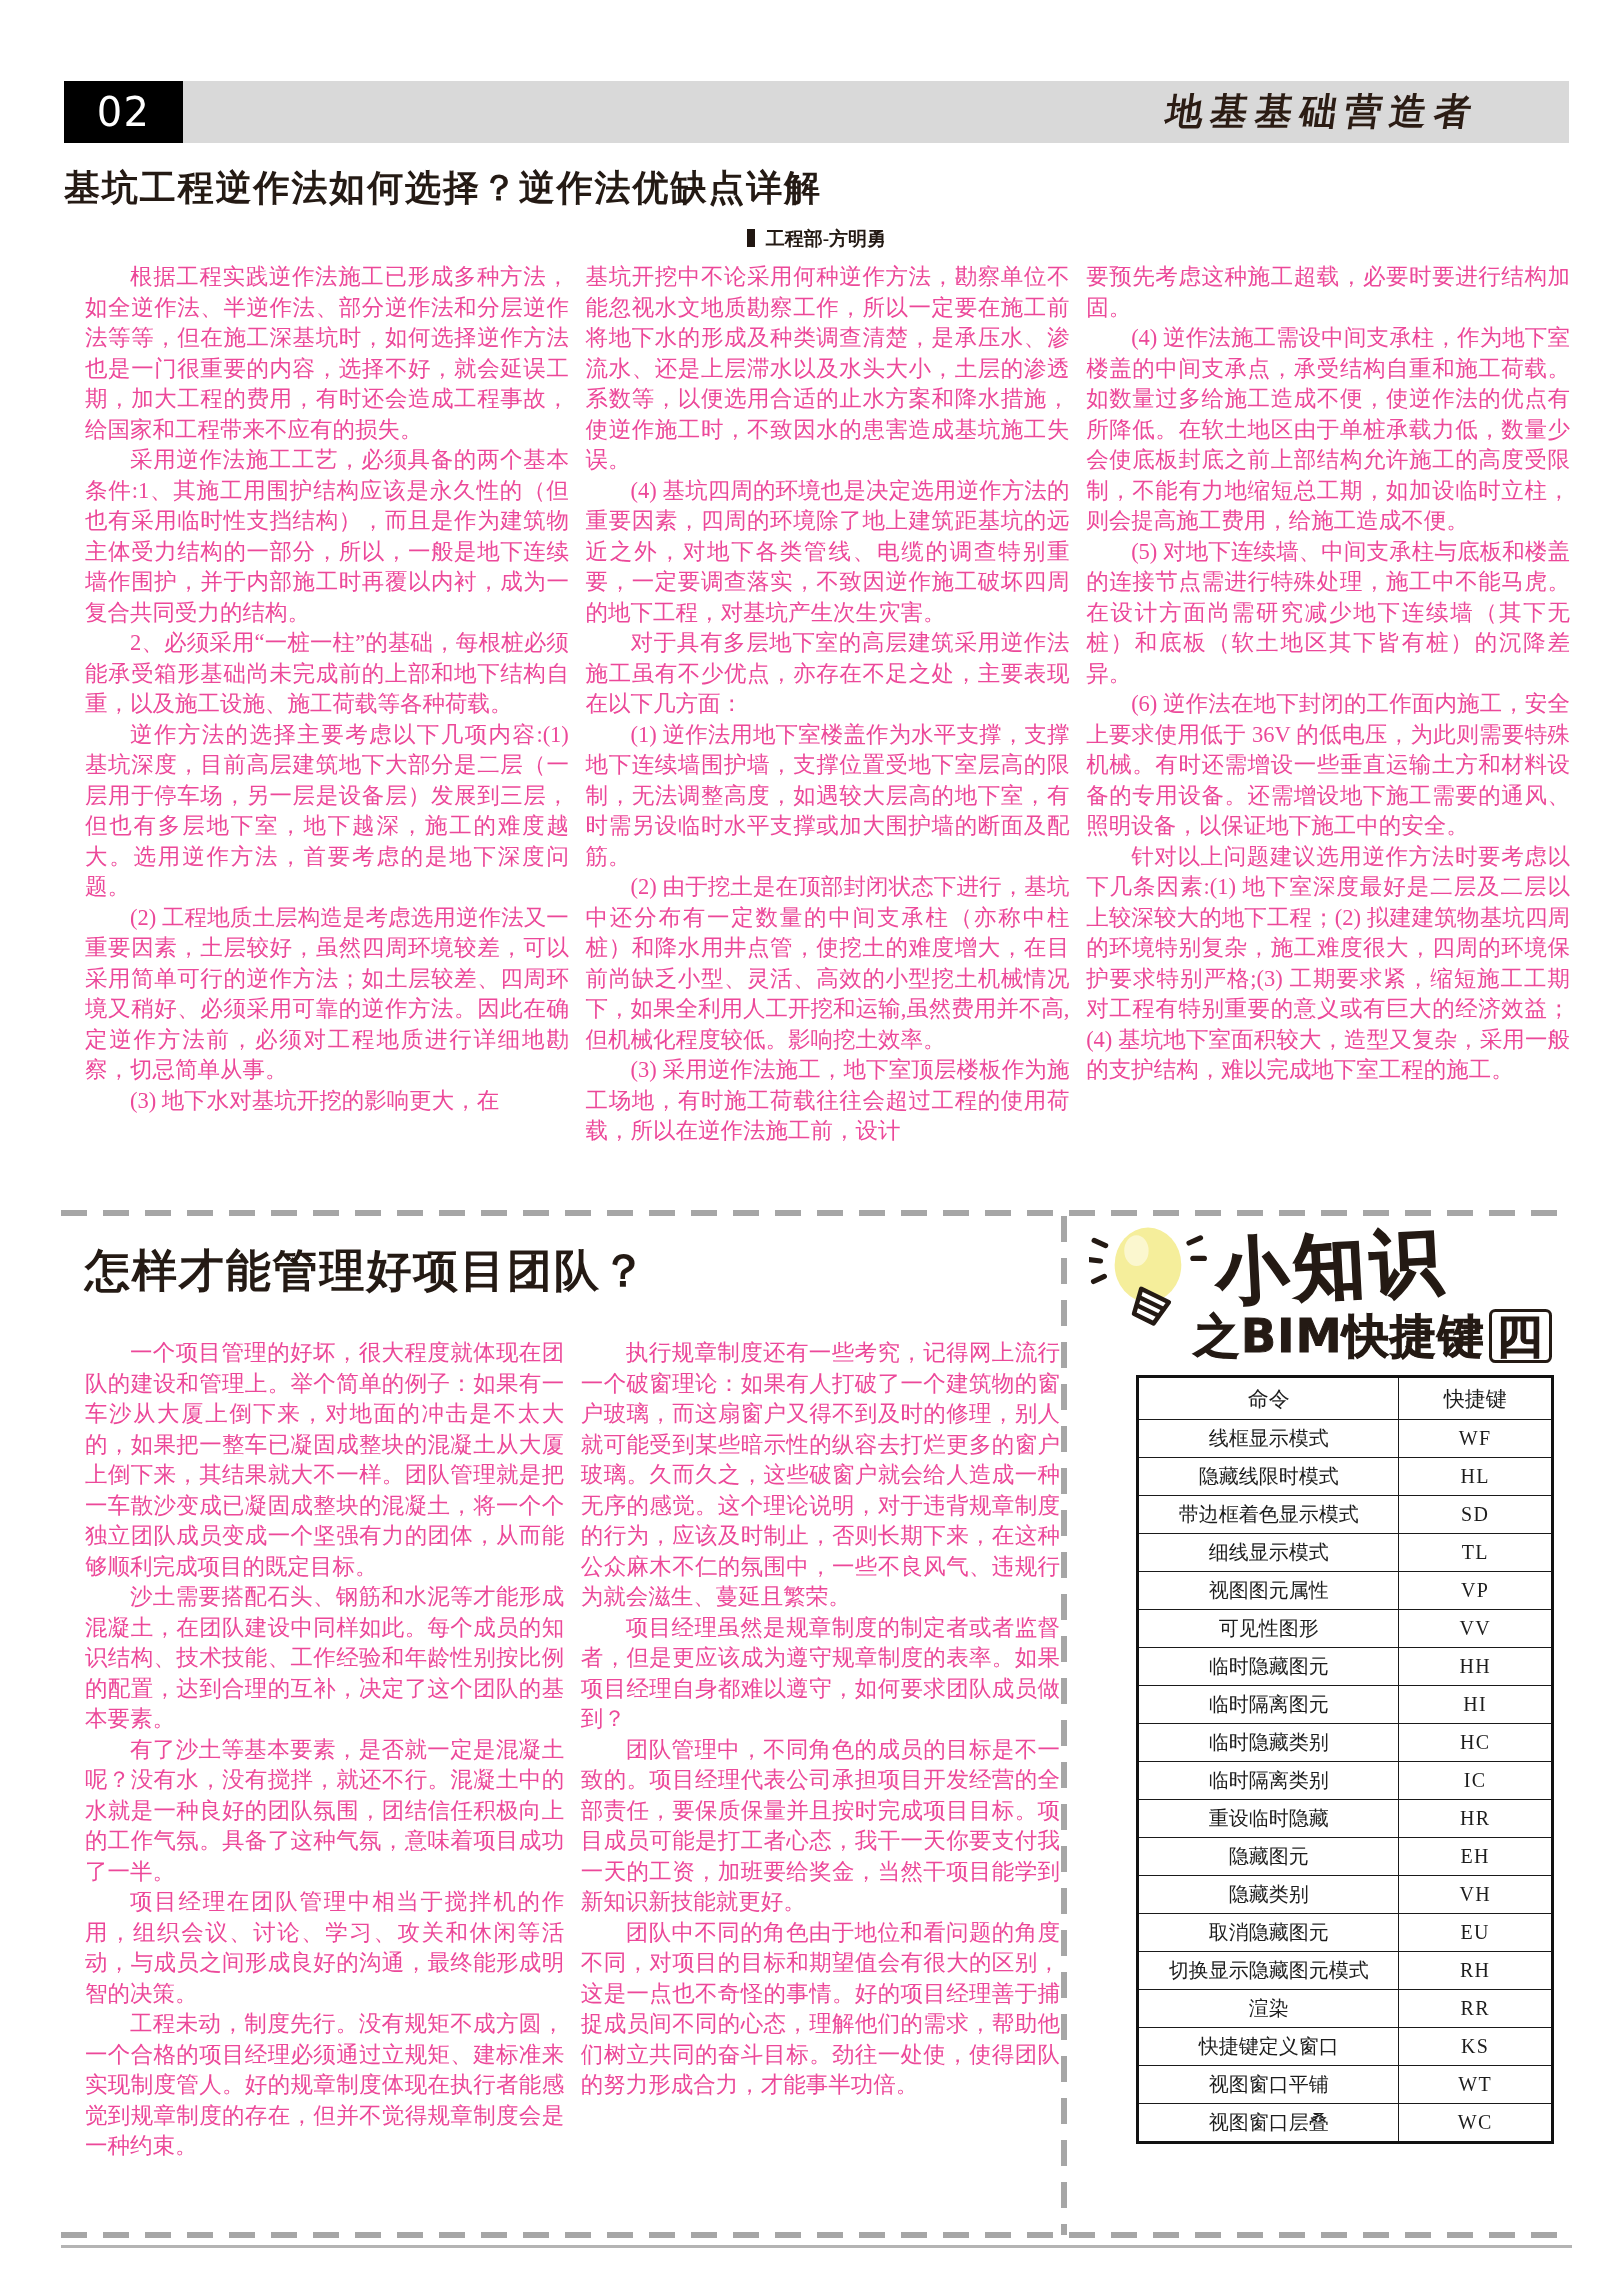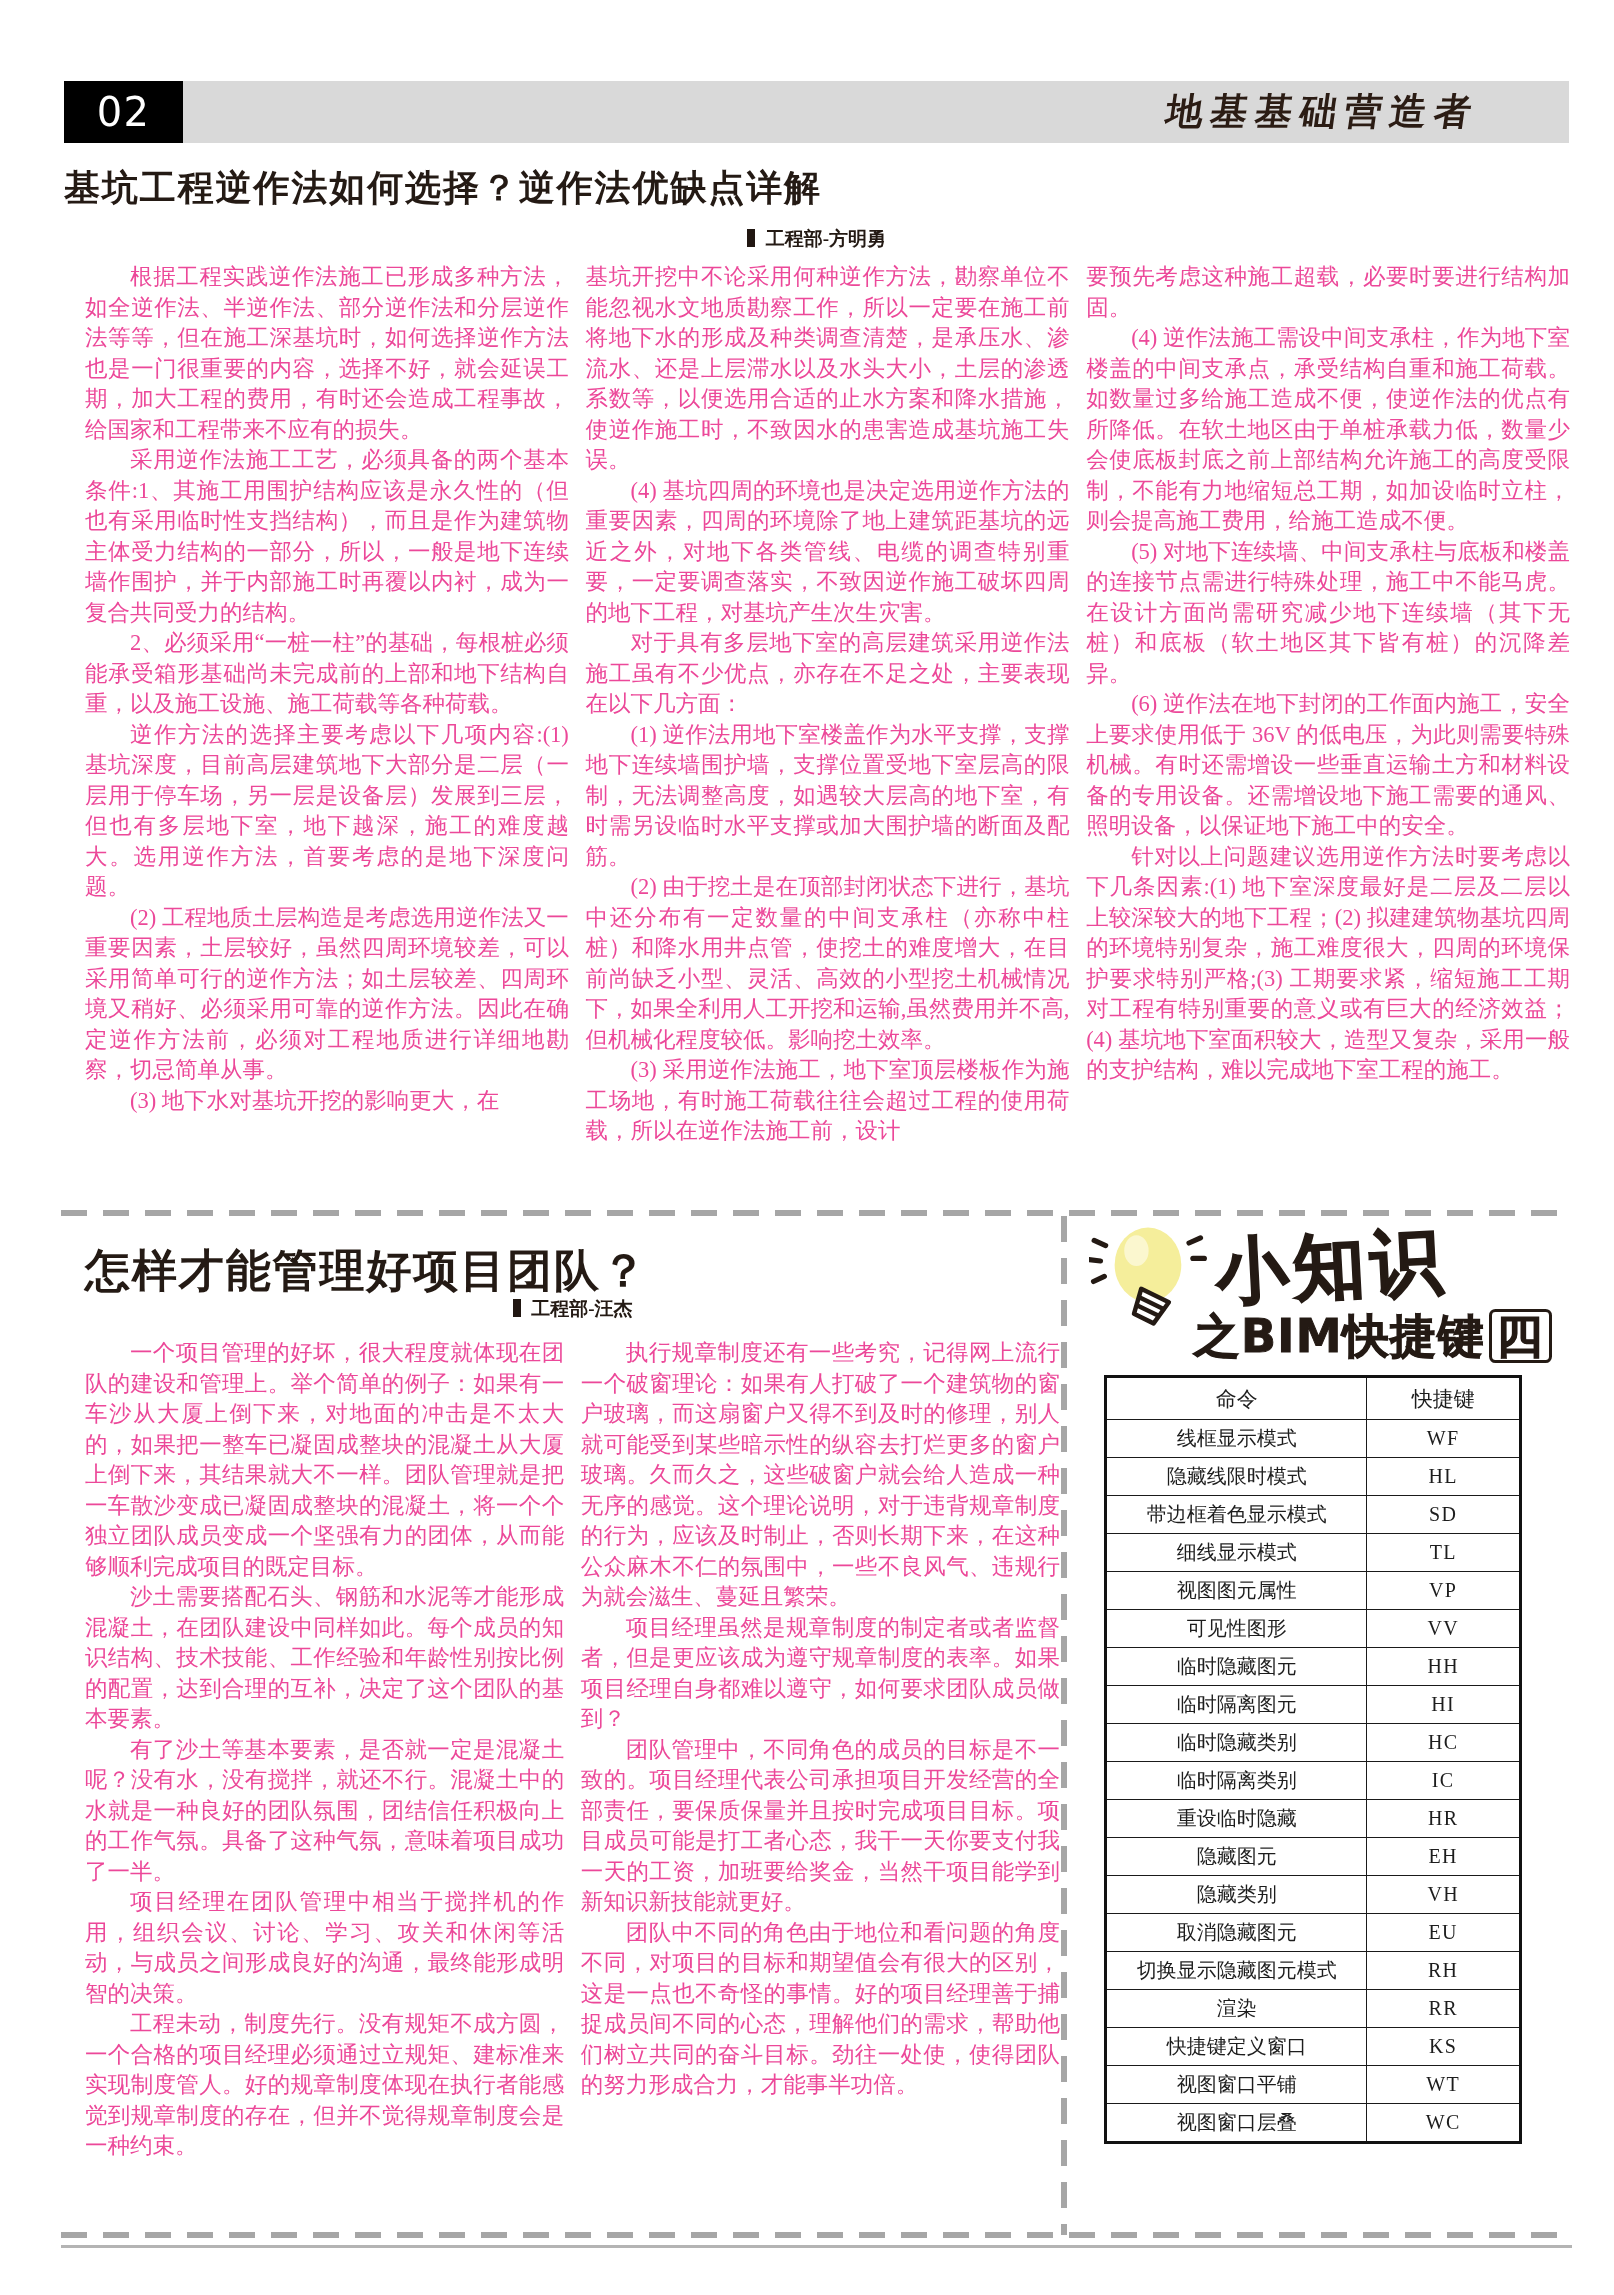--- a/index.html
+++ b/index.html
@@ -66,21 +66,21 @@
   .sc-table{
     position:absolute;left:1105px;top:1376px;width:416px;border-collapse:collapse;
     font-size:20px;color:#1d1d1d;table-layout:fixed;
   }
   .sc-table th,.sc-table td{
     border:1.9px solid #1a1a1a;text-align:center;vertical-align:middle;
     font-weight:normal;padding:0;overflow:hidden;
   }
   .sc-table th{height:41px;font-size:21px;}
   .sc-table td{height:37px;}
-  .sc-table{border:2.6px solid #111;outline:0.6px solid #111;}
+  .sc-table{border:2.6px solid #111;outline:0.6px solid #111;margin-left:32px;}
   .col-cmd{width:63%;}
   .col-key{width:37%;}
   .key-cell{font-family:"Liberation Serif","DejaVu Serif",serif;letter-spacing:1.3px;}
 </style>
 </head>
 <body>
 
 <div class="page">
 
   <div class="pageno">02</div>
@@ -116,23 +116,20 @@
         <p class="para">针对以上问题建议选用逆作方法时要考虑以下几条因素:(1) 地下室深度最好是二层及二层以上较深较大的地下工程；(2) 拟建建筑物基坑四周的环境特别复杂，施工难度很大，四周的环境保护要求特别严格;(3) 工期要求紧，缩短施工工期对工程有特别重要的意义或有巨大的经济效益；(4) 基坑地下室面积较大，造型又复杂，采用一般的支护结构，难以完成地下室工程的施工。</p>
       </div>
   </div>
 
   <div class="dash-h dash-top"></div>
   <div class="dash-v"></div>
   <div class="dash-h dash-bottom"></div>
   <div class="solid-bottom"></div>
 
   <div class="a-title a2-title">怎样才能管理好项目团队？</div>
-  <div class="byline byline2">
-    <span class="byline-bar"></span><span>工程部-汪杰</span>
-  </div>
   <div class="cols cols2">
     <div class="col">
         <p class="para">一个项目管理的好坏，很大程度就体现在团队的建设和管理上。举个简单的例子：如果有一车沙从大厦上倒下来，对地面的冲击是不太大的，如果把一整车已凝固成整块的混凝土从大厦上倒下来，其结果就大不一样。团队管理就是把一车散沙变成已凝固成整块的混凝土，将一个个独立团队成员变成一个坚强有力的团体，从而能够顺利完成项目的既定目标。</p>
         <p class="para">沙土需要搭配石头、钢筋和水泥等才能形成混凝土，在团队建设中同样如此。每个成员的知识结构、技术技能、工作经验和年龄性别按比例的配置，达到合理的互补，决定了这个团队的基本要素。</p>
         <p class="para">有了沙土等基本要素，是否就一定是混凝土呢？没有水，没有搅拌，就还不行。混凝土中的水就是一种良好的团队氛围，团结信任积极向上的工作气氛。具备了这种气氛，意味着项目成功了一半。</p>
         <p class="para">项目经理在团队管理中相当于搅拌机的作用，组织会议、讨论、学习、攻关和休闲等活动，与成员之间形成良好的沟通，最终能形成明智的决策。</p>
         <p class="para">工程未动，制度先行。没有规矩不成方圆，一个合格的项目经理必须通过立规矩、建标准来实现制度管人。好的规章制度体现在执行者能感觉到规章制度的存在，但并不觉得规章制度会是一种约束。</p>
       </div>
     <div class="col">
         <p class="para">执行规章制度还有一些考究，记得网上流行一个破窗理论：如果有人打破了一个建筑物的窗户玻璃，而这扇窗户又得不到及时的修理，别人就可能受到某些暗示性的纵容去打烂更多的窗户玻璃。久而久之，这些破窗户就会给人造成一种无序的感觉。这个理论说明，对于违背规章制度的行为，应该及时制止，否则长期下来，在这种公众麻木不仁的氛围中，一些不良风气、违规行为就会滋生、蔓延且繁荣。</p>

